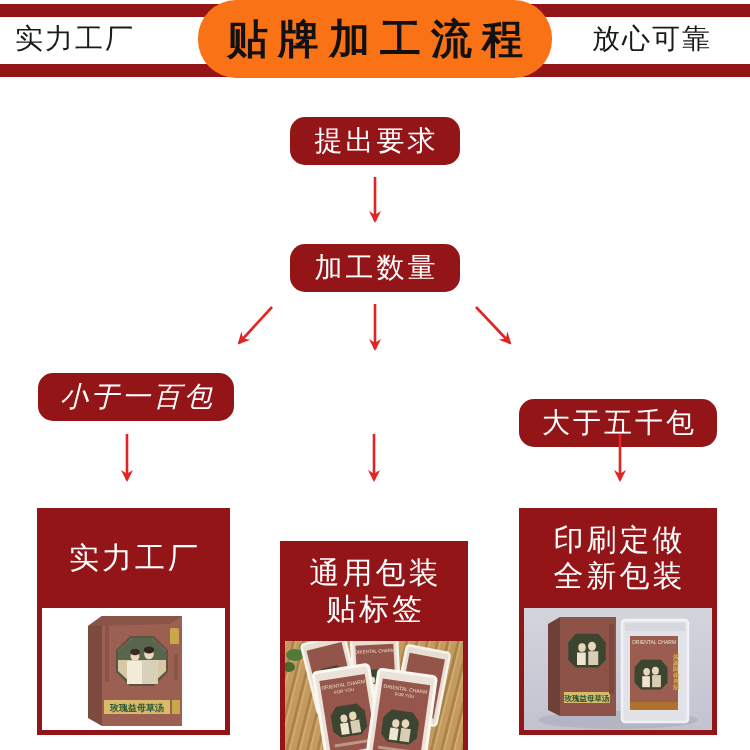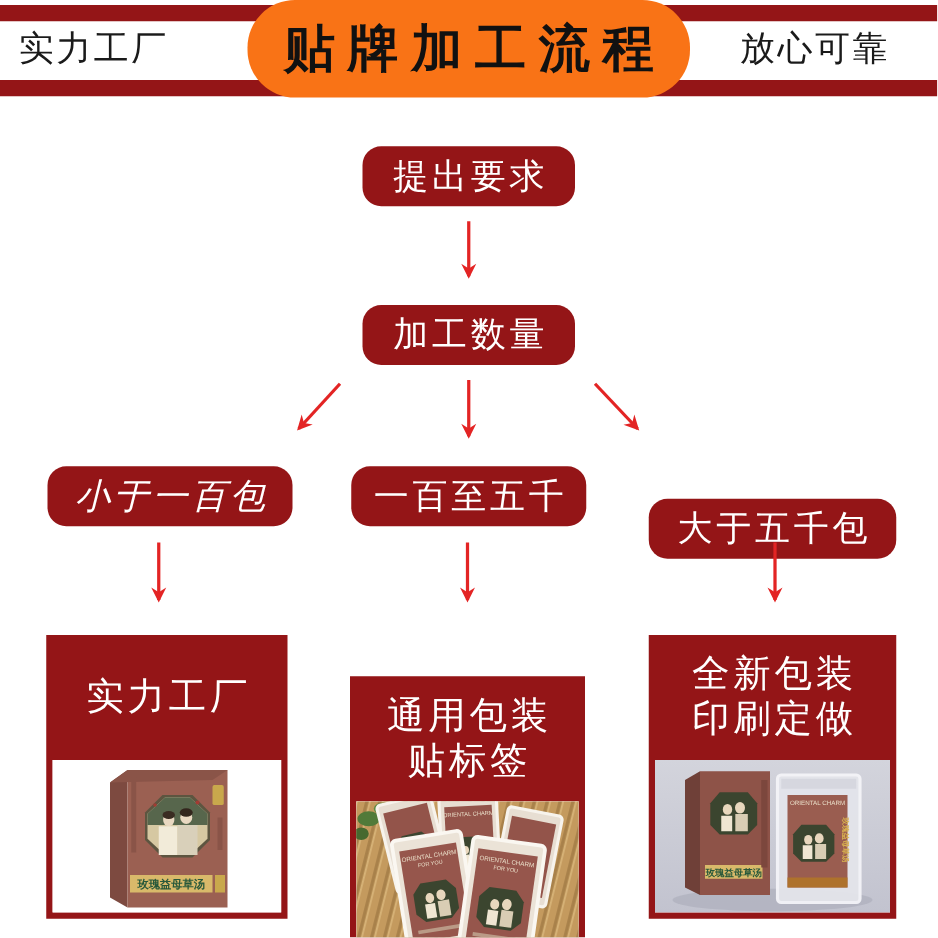--- a/index.html
+++ b/index.html
@@ -74,21 +74,20 @@
     <line class="flowline" x1="375" y1="304" x2="375" y2="349" marker-end="url(#arw)"></line>
     <line class="flowline" x1="476" y1="307" x2="510" y2="343" marker-end="url(#arw)"></line>
     <line class="flowline" x1="127" y1="434" x2="127" y2="480" marker-end="url(#arw)"></line>
     <line class="flowline" x1="374" y1="434" x2="374" y2="480" marker-end="url(#arw)"></line>
     <line class="flowline" x1="620" y1="434" x2="620" y2="480" marker-end="url(#arw)"></line>
   </svg>
 
   <div class="pill request">提出要求</div>
   <div class="pill quantity">加工数量</div>
   <div class="pill b1">小于一百包</div>
-  <div class="pill b2">一百至五千</div>
   <div class="pill b3">大于五千包</div>
 
   <div class="result-box r1">
     <div class="result-title">
       <span>实力工厂</span>
       <span></span>
     </div>
     <div class="result-photo">
       <svg viewBox="0 0 183 122" preserveAspectRatio="none">
         <rect x="0" y="0" width="183" height="122" fill="#ffffff"></rect>
@@ -183,22 +182,22 @@
           <text x="29" y="24" text-anchor="middle" font-size="4.4" fill="#eadfc9">FOR YOU</text>
           <use href="#scene8" transform="translate(29,54) scale(1.2)"></use>
           <rect x="10" y="76" width="38" height="3" fill="#c9b8a0" opacity="0.7"></rect>
         </g>
       </svg>
     </div>
   </div>
 
   <div class="result-box r3">
     <div class="result-title">
+      <span>印刷定做</span>
       <span>全新包装</span>
-      <span>印刷定做</span>
     </div>
     <div class="result-photo">
       <svg viewBox="0 0 188 122" preserveAspectRatio="none">
         <defs>
           <linearGradient id="studio" x1="0" y1="0" x2="0" y2="1">
             <stop offset="0" stop-color="#d3d4dc"></stop>
             <stop offset="1" stop-color="#c2c3cf"></stop>
           </linearGradient>
           <g id="scene8b">
             <polygon points="-9,-13 9,-13 15,-6 15,8 9,14 -9,14 -15,8 -15,-6" fill="#3b452f"></polygon>

